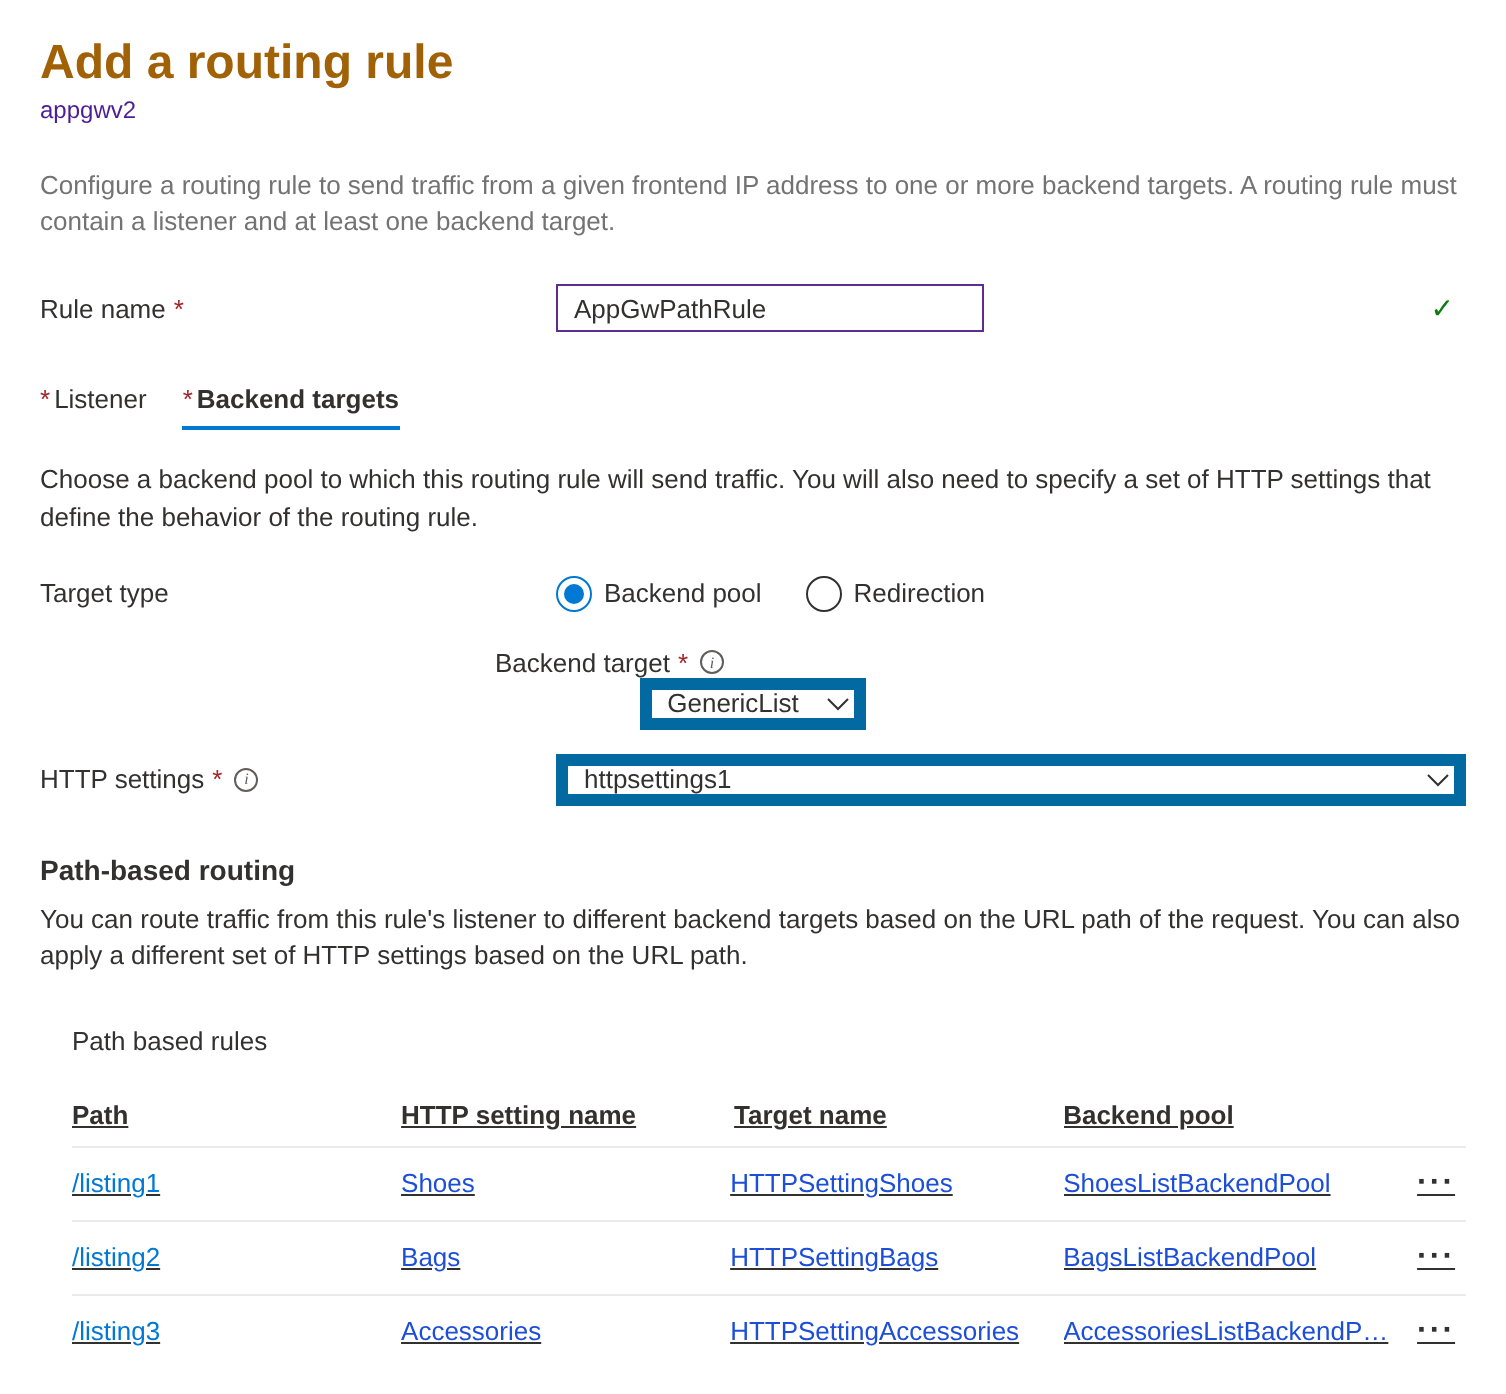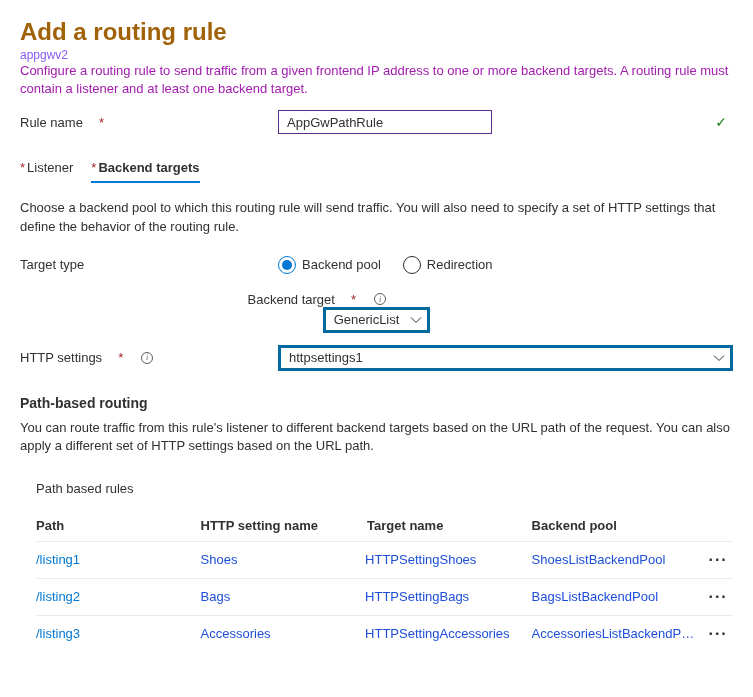--- a/index.html
+++ b/index.html
@@ -16,40 +16,41 @@
       width: 753px;
     }
     .page-title {
       font-size: 24px;
       font-weight: 600;
       color: #a16207;
       margin-bottom: 2px;
     }
     .page-subtitle {
       font-size: 12px;
-      color: #8b5cf6;
+      color: #4c1d95;
+      margin-bottom: 22px;
     }
     .description {
       font-size: 13px;
-      color: #a21caf;
+      color: #737373;
       line-height: 1.4;
-      margin-bottom: 12px;
+      margin-bottom: 22px;
     }
     .form-row {
       display: flex;
       align-items: center;
       margin-bottom: 18px;
     }
     .form-label {
       width: 258px;
       font-size: 13px;
       color: #323130;
       display: flex;
       align-items: center;
-      gap: 16px;
+      gap: 4px;
     }
     .required {
       color: #a4262c;
     }
     .info-icon {
       width: 12px;
       height: 12px;
       border: 1px solid #605e5c;
       border-radius: 50%;
       display: inline-flex;
@@ -139,21 +140,21 @@
       background: #0078d4;
       border-radius: 50%;
     }
     .select-wrap {
       flex: 1;
       position: relative;
     }
     .select {
       width: 100%;
       height: 26px;
-      border: 3px solid #0369a1;
+      border: 6px solid #0369a1;
       padding: 0 28px 0 8px;
       font-size: 13px;
       color: #323130;
       background: #fff;
       display: flex;
       align-items: center;
       cursor: pointer;
     }
     .chevron {
       position: absolute;
@@ -177,20 +178,21 @@
       margin-top: 26px;
       padding-left: 16px;
     }
     .path-rules-title {
       font-size: 13px;
       color: #323130;
       margin-bottom: 14px;
     }
     .rules-table {
       width: 100%;
+      text-decoration: underline;
     }
     .rules-header {
       display: flex;
       padding: 8px 0;
     }
     .rules-row {
       display: flex;
       padding: 10px 0;
       border-top: 1px solid #edebe9;
     }

